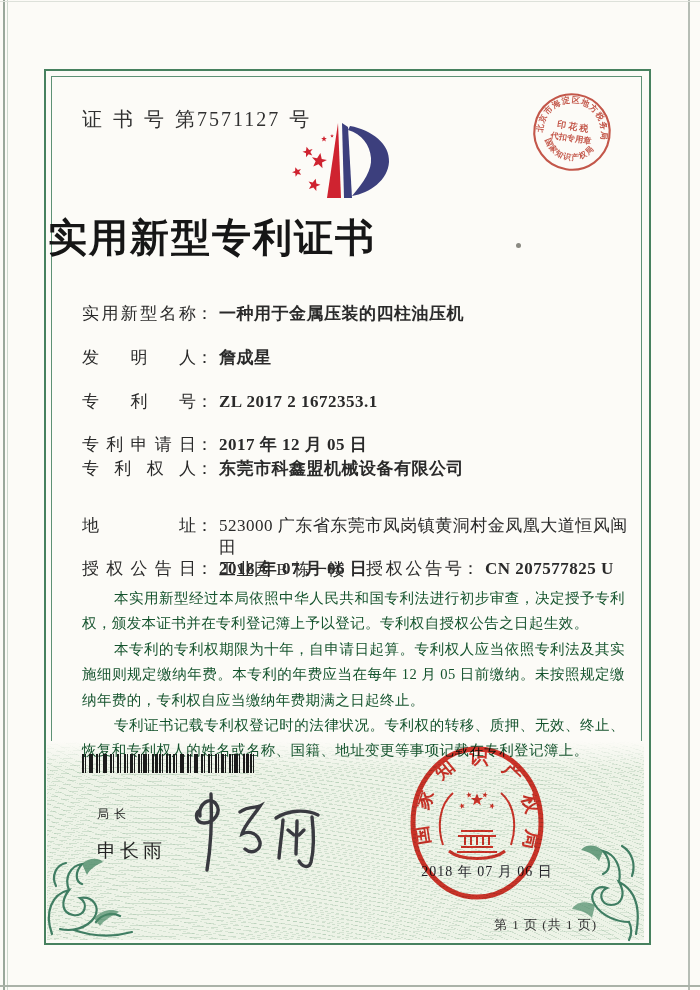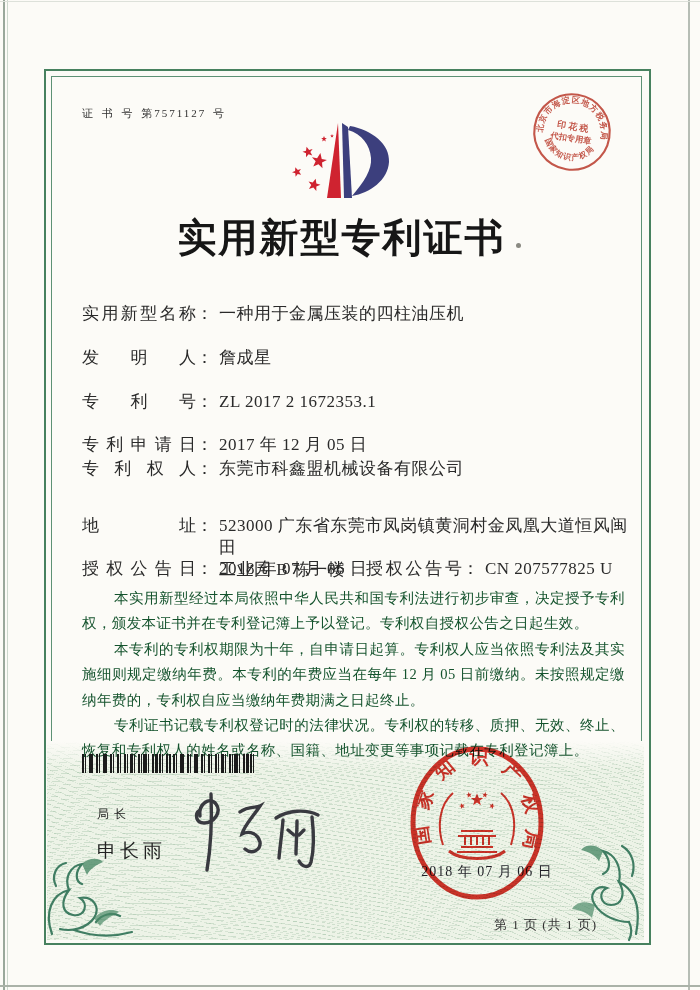--- a/index.html
+++ b/index.html
@@ -11,37 +11,37 @@
                border:2.5px solid #47815f;z-index:0;}
   .frame-inner{position:absolute;left:51px;top:76px;width:589px;height:858px;
                border:1px solid #5d9175;z-index:0;}
   
   .waves{position:absolute;left:47px;top:741px;width:597px;height:199px;z-index:1;
          background-color:#edf3e7;
          background-image:
            linear-gradient(rgba(252,251,247,1), rgba(252,251,247,0) 28px),
            repeating-radial-gradient(ellipse 95% 150% at 18% 215%, rgba(96,150,110,.22) 0 1px, rgba(0,0,0,0) 1px 7px),
            repeating-radial-gradient(ellipse 95% 150% at 82% -120%, rgba(96,150,110,.16) 0 1px, rgba(0,0,0,0) 1px 8px);}
-  .certno{position:absolute;left:82px;top:106px;font-size:11px;letter-spacing:2px;
+  .certno{position:absolute;left:82px;top:106px;font-size:20px;letter-spacing:2px;
           word-spacing:2px;color:#303030;z-index:2;}
   .logo{position:absolute;left:272px;top:110px;width:130px;height:95px;z-index:2;}
-  .title{position:absolute;left:40px;top:211px;width:603px;text-align:center;
+  .title{position:absolute;left:48px;top:211px;width:603px;text-align:left;
          font-size:39px;font-weight:700;letter-spacing:2px;color:#161616;z-index:2;}
   .speck{position:absolute;left:516px;top:243px;width:5px;height:5px;border-radius:50%;
          background:#8a8a82;z-index:2;}
   .tax-stamp{position:absolute;left:531px;top:91px;width:82px;height:82px;z-index:2;
              transform:rotate(9deg);opacity:.92;}
   .frow{position:absolute;left:82px;width:550px;font-size:17px;line-height:22px;
         color:#2a2a2a;z-index:2;white-space:nowrap;}
   .flabel{display:inline-block;width:114px;text-align:justify;text-align-last:justify;
           vertical-align:top;}
   .flabel5{display:inline-block;width:96px;text-align:justify;text-align-last:justify;
            vertical-align:top;}
   .fcolon{display:inline-block;vertical-align:top;}
-  .fval{display:inline-block;margin-left:6px;vertical-align:top;letter-spacing:.5px;}
+  .fval{display:inline-block;margin-left:6px;vertical-align:top;letter-spacing:.5px;font-weight:bold;}
   .fval-block{display:inline-block;margin-left:6px;vertical-align:top;width:424px;
               white-space:normal;letter-spacing:.5px;}
   .grant-right{position:absolute;left:284px;top:0;}
   .paras{position:absolute;left:82px;top:586px;width:543px;z-index:2;
          font-size:14.5px;line-height:25.4px;text-align:justify;color:#14532d;}
   .paras p{margin:0;text-indent:2.2em;letter-spacing:.4px;}
   .barcode{position:absolute;left:82px;top:754px;width:174px;height:19px;z-index:2;
            background-image:
              repeating-linear-gradient(90deg,#1b1b1b 0 2px,rgba(0,0,0,0) 2px 3px,#1b1b1b 3px 4px,rgba(0,0,0,0) 4px 7px),
              repeating-linear-gradient(90deg,rgba(0,0,0,0) 0 9px,#1b1b1b 9px 11px,rgba(0,0,0,0) 11px 13px);}

